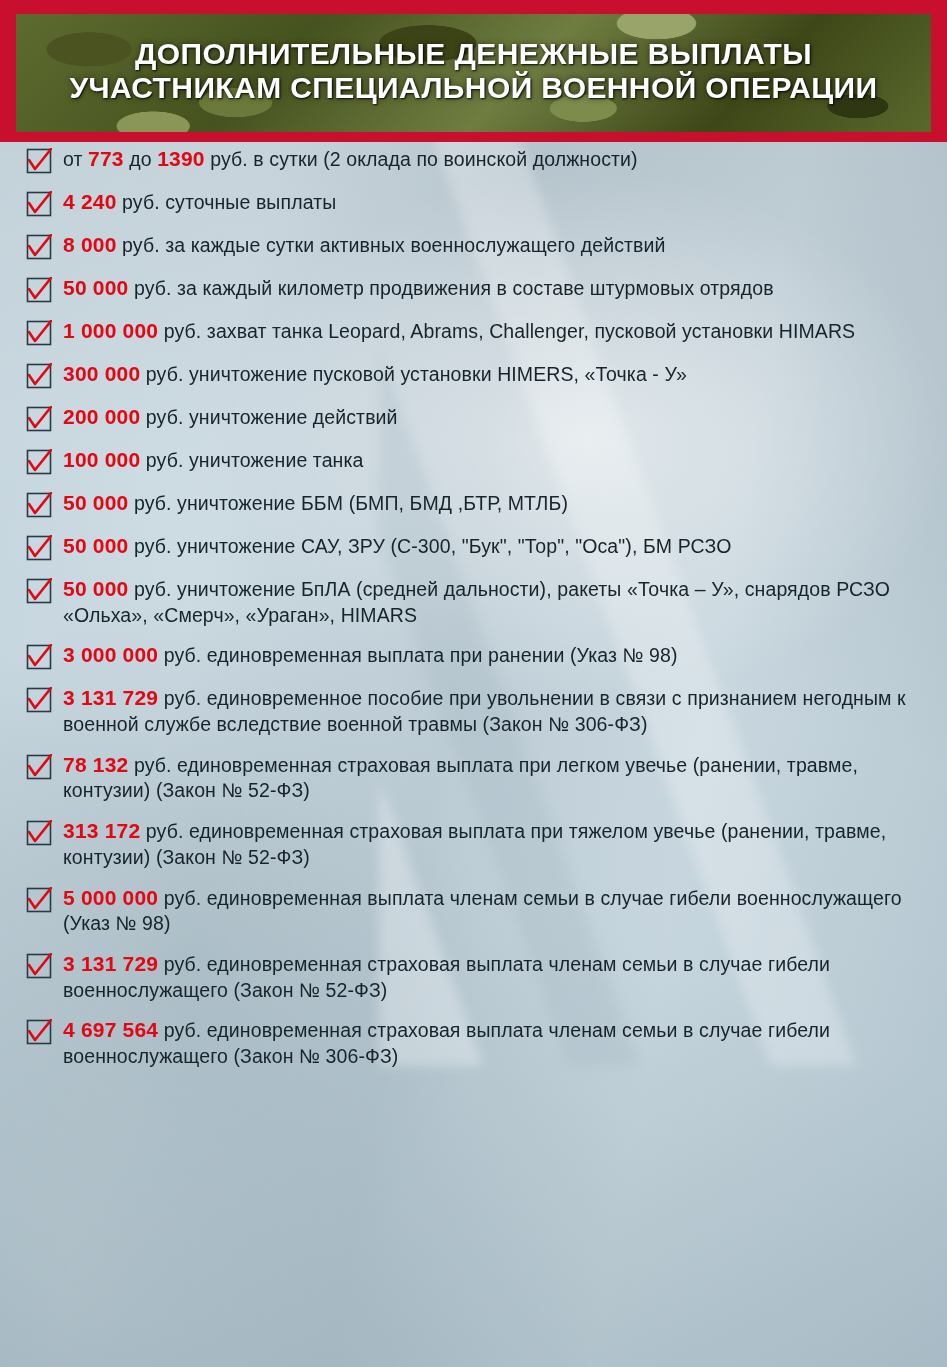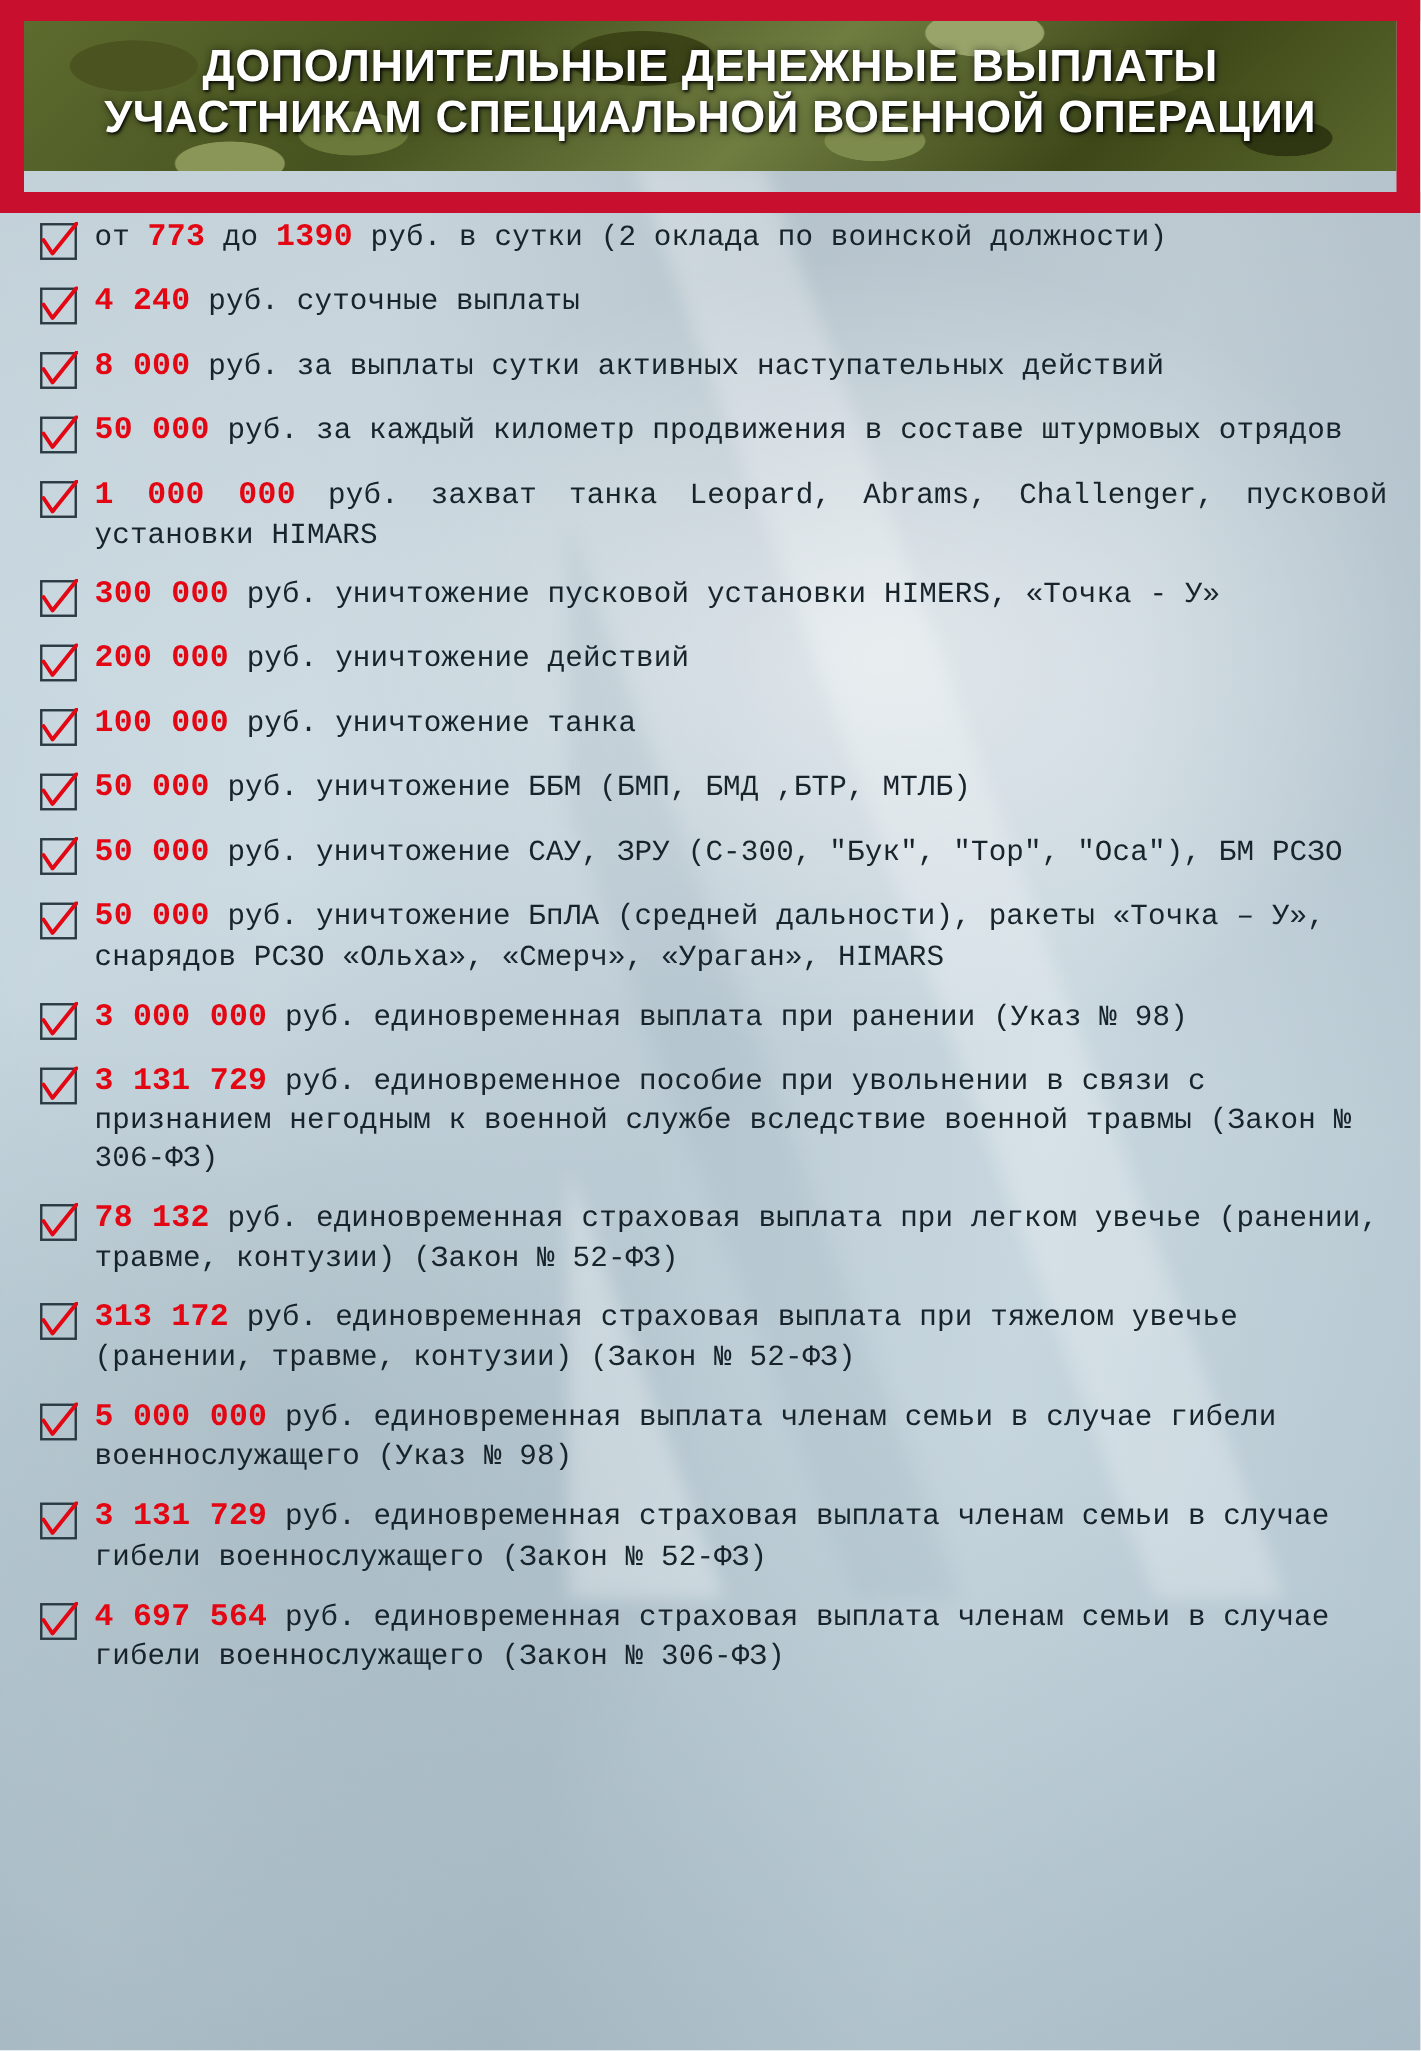--- a/index.html
+++ b/index.html
@@ -72,21 +72,21 @@
     width: 947px; height: 14px;
     background: #c8102e;
   }
 
   
   .header {
     position: absolute;
     left: 16px;
     top: 14px;
     width: 915px;
-    height: 100px;
+    height: 118px;
     background:
       radial-gradient(ellipse 70px 28px at 8% 30%, #4b5320 0 60%, rgba(0,0,0,0) 62%),
       radial-gradient(ellipse 60px 24px at 24% 75%, #6b7a3a 0 60%, rgba(0,0,0,0) 62%),
       radial-gradient(ellipse 80px 30px at 45% 25%, #3c4417 0 60%, rgba(0,0,0,0) 62%),
       radial-gradient(ellipse 55px 22px at 62% 80%, #7d8b4c 0 60%, rgba(0,0,0,0) 62%),
       radial-gradient(ellipse 75px 28px at 80% 35%, #4b5320 0 60%, rgba(0,0,0,0) 62%),
       radial-gradient(ellipse 50px 20px at 92% 78%, #2f3712 0 60%, rgba(0,0,0,0) 62%),
       radial-gradient(ellipse 60px 24px at 15% 95%, #8a9657 0 60%, rgba(0,0,0,0) 62%),
       radial-gradient(ellipse 65px 26px at 70% 8%, #98a46a 0 60%, rgba(0,0,0,0) 62%),
       linear-gradient(135deg, #5d6b2f 0%, #46521f 30%, #6f7d41 55%, #3d4718 78%, #5a682c 100%);
@@ -112,21 +112,20 @@
   }
 
   
   .list {
     position: absolute;
     left: 0;
     top: 146px;
     width: 947px;
     box-sizing: border-box;
     padding: 0 22px 0 26px;
-    font-family: Liberation Mono, monospace;
   }
   .item {
     display: flex;
     align-items: flex-start;
     margin-bottom: 15px;
   }
   .check {
     flex: 0 0 auto;
     width: 26px;
     height: 26px;
@@ -189,21 +188,21 @@
         </span>
         <div class="text"><span class="amount">4 240</span><span> руб. суточные выплаты</span></div>
       </div>
       <div class="item">
         <span class="check">
           <svg width="26" height="26" viewBox="0 0 26 26">
             <rect x="1.5" y="1.5" width="23" height="23" fill="none" stroke="#2a3a42" stroke-width="1.6"></rect>
             <path d="M3 12 L9 21 L25 1" fill="none" stroke="#e30613" stroke-width="2.6" stroke-linecap="round" stroke-linejoin="round"></path>
           </svg>
         </span>
-        <div class="text"><span class="amount">8 000</span><span> руб. за выплаты сутки активных наступательных действий</span></div>
+        <div class="text"><span class="amount">8 000</span><span> руб. за каждые сутки активных военнослужащего действий</span></div>
       </div>
       <div class="item">
         <span class="check">
           <svg width="26" height="26" viewBox="0 0 26 26">
             <rect x="1.5" y="1.5" width="23" height="23" fill="none" stroke="#2a3a42" stroke-width="1.6"></rect>
             <path d="M3 12 L9 21 L25 1" fill="none" stroke="#e30613" stroke-width="2.6" stroke-linecap="round" stroke-linejoin="round"></path>
           </svg>
         </span>
         <div class="text justified"><span class="amount">50 000</span><span> руб. за каждый километр продвижения в составе штурмовых отрядов</span></div>
       </div>

